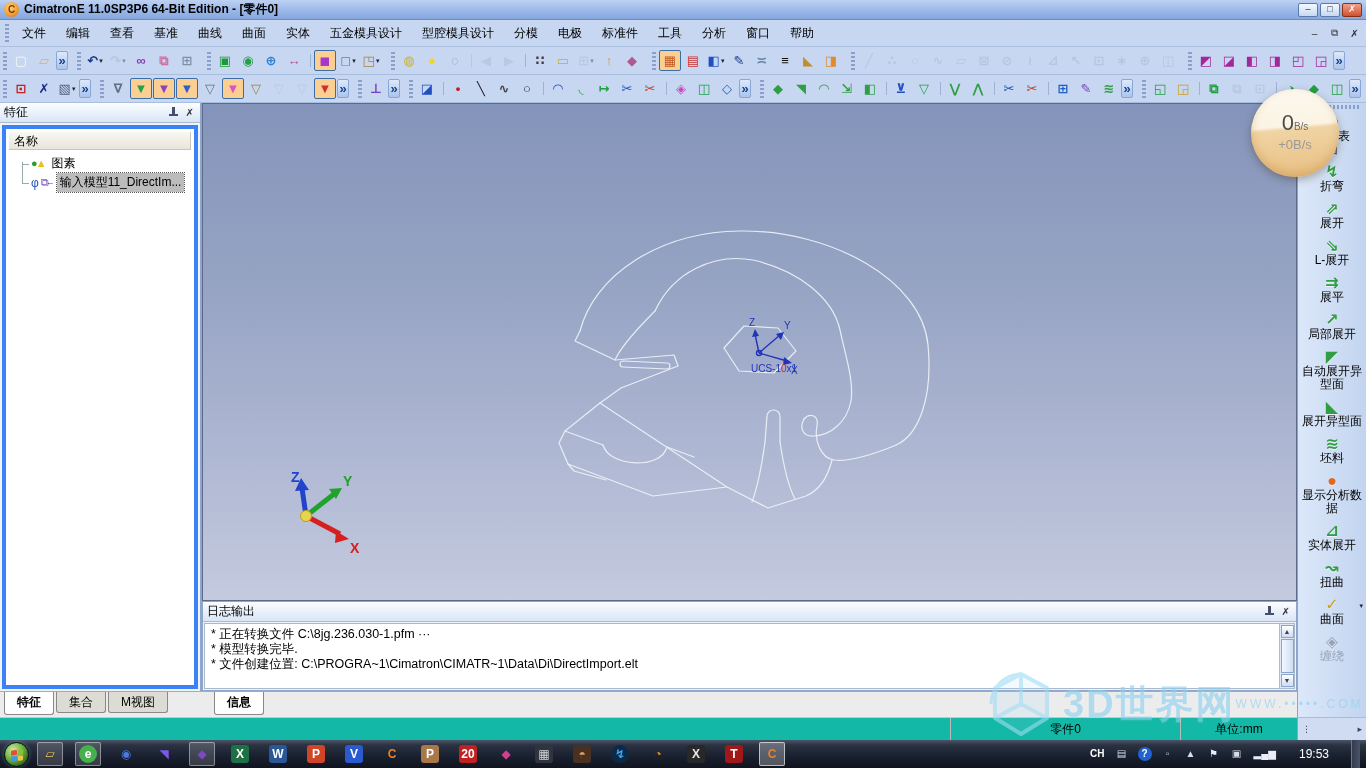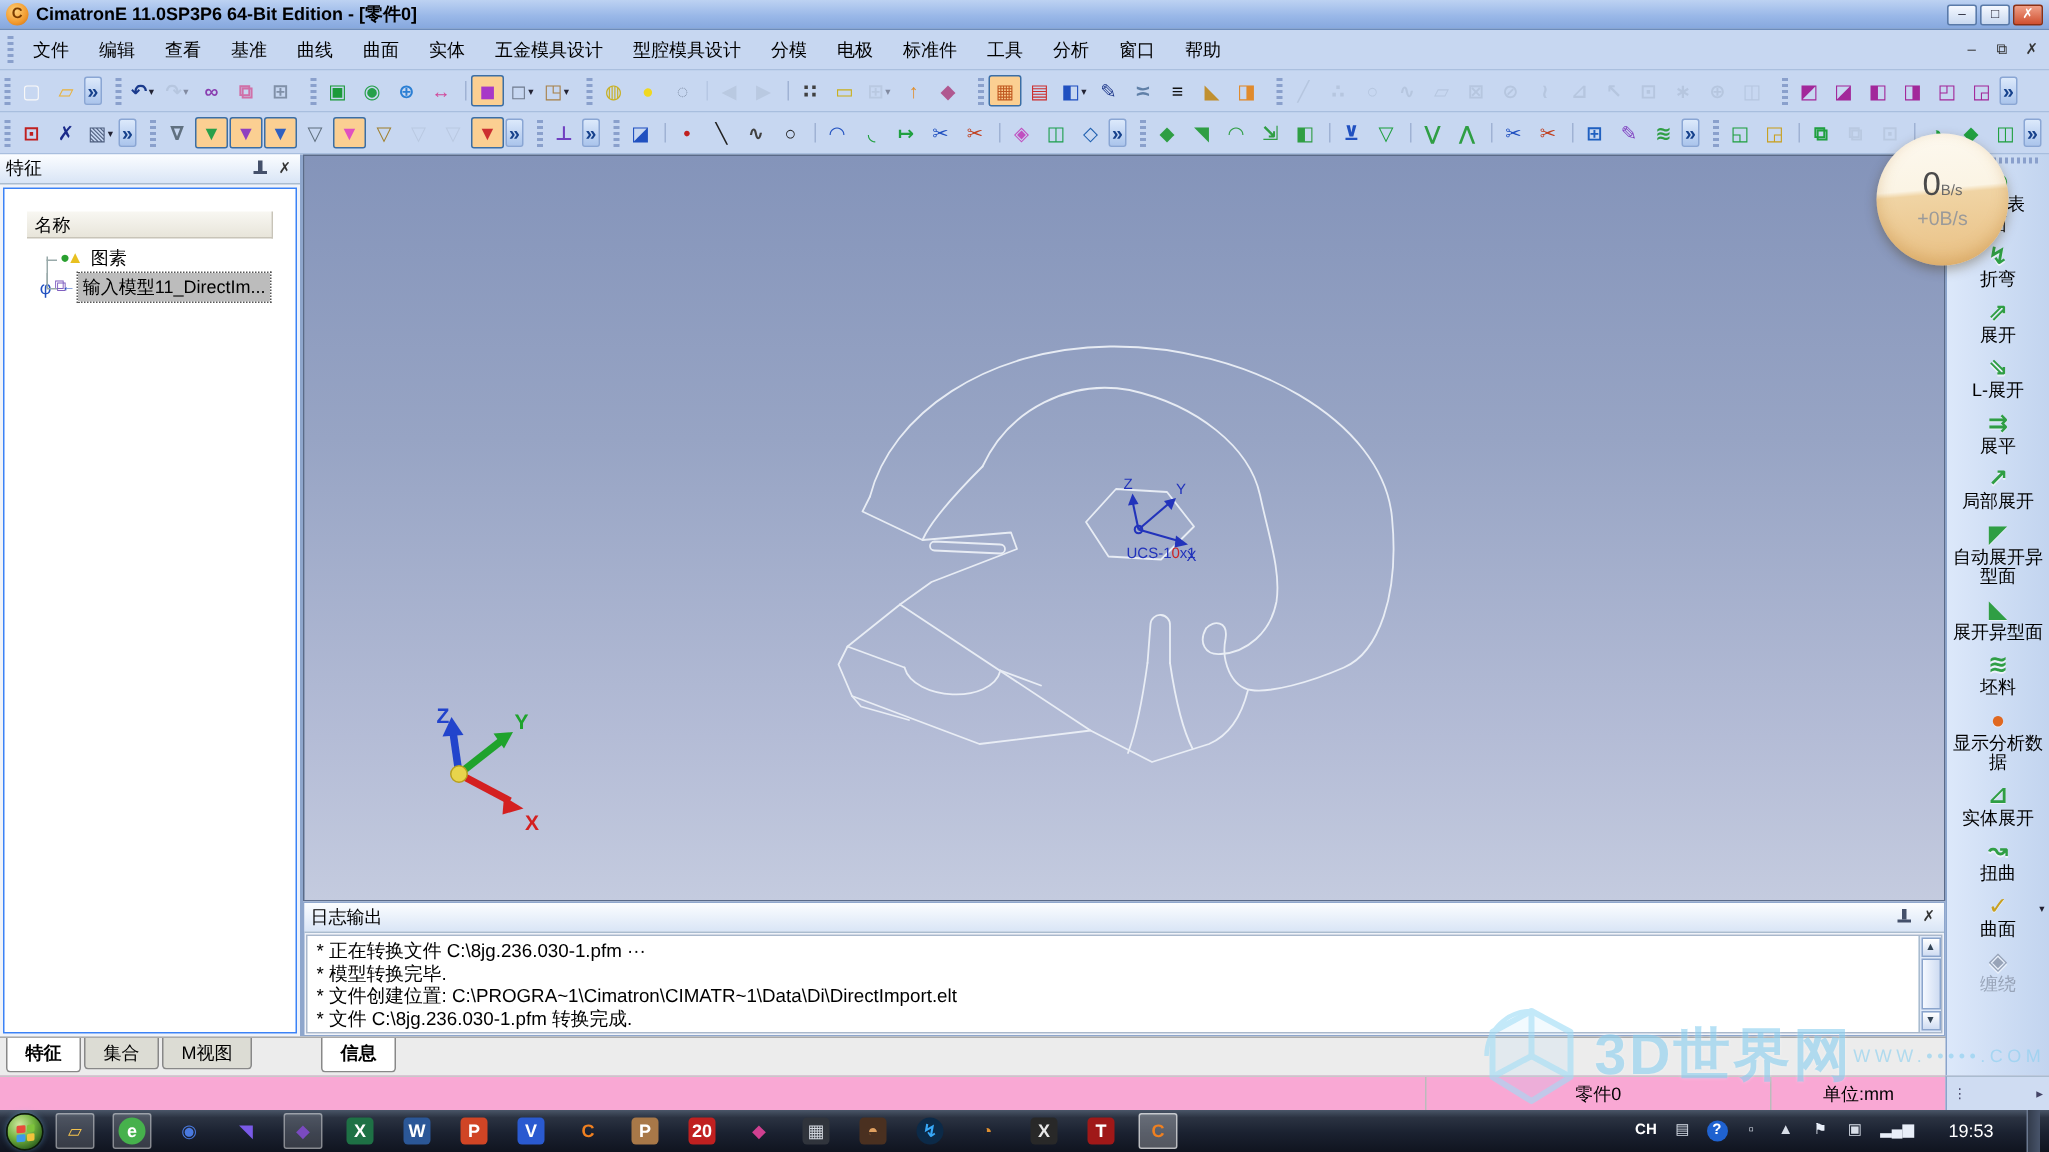--- a/index.html
+++ b/index.html
@@ -53,21 +53,21 @@
   
   #leftpanel{position:absolute;left:0;top:103px;width:202px;height:588px;background:#f0f3f9;
     border-right:2px solid #8ea6cc;display:flex;flex-direction:column;}
   .pane-hd{height:20px;background:linear-gradient(#fbfdff,#d9e5f6);border-bottom:1px solid #aabccf;
     display:flex;align-items:center;padding:0 4px;font-size:12px;}
   .pane-hd .phgrow{flex:1;}
   .pin{width:9px;height:11px;position:relative;margin-right:6px;}
   .pin::before{content:"";position:absolute;left:3px;top:0;width:3px;height:7px;background:#44506a;}
   .pin::after{content:"";position:absolute;left:0;top:7px;width:9px;height:2px;background:#44506a;}
   .xbtn{font-size:10px;color:#333;padding:0 2px;}
-  #tree-body{flex:1;background:#fff;border:1px solid #3b82f6;margin:2px;padding:15px;overflow:hidden;}
+  #tree-body{flex:1;background:#fff;border:4px solid #3b82f6;margin:2px;padding:3px;overflow:hidden;}
   .col-hd{height:18px;background:linear-gradient(#f8f7f2,#e8e5da);border-bottom:1px solid #c8c4b8;
     border-right:1px solid #c8c4b8;padding:1px 5px;font-size:12px;}
   .tree{padding:4px 2px 0 6px;}
   .tree-row{display:flex;align-items:center;height:19px;position:relative;}
   .tree-elbow{width:16px;height:100%;position:relative;}
   .tree-elbow::before{content:"";position:absolute;left:7px;top:0;bottom:50%;border-left:1px solid #9aa;}
   .tree-elbow.last::before{bottom:50%;}
   .tree-elbow::after{content:"";position:absolute;left:7px;top:50%;width:7px;border-top:1px solid #9aa;}
   .tree-elbow.first::before{top:40%;bottom:-10px;}
   .t-ico{font-size:11px;line-height:1;margin-right:2px;}
@@ -89,21 +89,21 @@
     display:flex;flex-direction:column;align-items:center;justify-content:space-between;padding:1px;}
   .sbtn{width:13px;height:13px;background:linear-gradient(#fff,#cfdcf2);border:1px solid #8aa4cc;
     font-size:7px;display:flex;align-items:center;justify-content:center;color:#345;}
   .sthumb{flex:1;width:13px;margin:1px 0;background:linear-gradient(90deg,#f4f8ff,#cfdcf2);border:1px solid #8aa4cc;}
 
   
   #tabsrow{position:absolute;left:0;top:691px;width:1366px;height:26px;background:#ececec;border-top:1px solid #aaa;}
   .btab{position:absolute;top:0;height:21px;padding:2px 12px;border:1px solid #888;border-top:none;
     border-radius:0 0 3px 3px;background:#dcdcd4;font-size:12px;}
   .btab.on{background:#fff;font-weight:bold;height:23px;}
-  #statusbar{position:absolute;left:0;top:717px;width:1366px;height:23px;background:#f9a8d4;
+  #statusbar{position:absolute;left:0;top:717px;width:1366px;height:23px;background:#14b8a6;
     border-top:1px solid #c8c8c8;display:flex;align-items:stretch;font-size:12px;}
   .st-cell{border-left:1px solid #bbb;display:flex;align-items:center;justify-content:center;}
 
   
   #sidebar{position:absolute;left:1297px;top:103px;width:69px;height:614px;
     background:linear-gradient(90deg,#dce8fa,#c2d4ef);border-left:1px solid #8aa4cc;
     display:flex;flex-direction:column;align-items:center;padding-top:2px;overflow:hidden;}
   .grip-h{width:80%;height:4px;margin-bottom:4px;
     background:repeating-linear-gradient(90deg,#8aa0cc 0 2px,rgba(0,0,0,0) 2px 4px);}
   .sb-item{width:100%;display:flex;flex-direction:column;align-items:center;margin-bottom:7px;position:relative;cursor:default;}
@@ -917,21 +917,20 @@
       <span class="phgrow"></span>
       <span class="pin"></span>
       <span class="xbtn">✗</span>
     </div>
     <div id="log-body">
       <div>
 
       <div class="log-line">* 正在转换文件 C:\8jg.236.030-1.pfm ···</div>
           <div class="log-line">* 模型转换完毕.</div>
           <div class="log-line">* 文件创建位置: C:\PROGRA~1\Cimatron\CIMATR~1\Data\Di\DirectImport.elt</div>
-          <div class="log-line">* 文件 C:\8jg.236.030-1.pfm 转换完成.</div>
         </div>
       <div class="vscroll">
         <span class="sbtn">▲</span>
         <span class="sthumb"></span>
         <span class="sbtn">▼</span>
       </div>
     </div>
   </div>
 
   <div id="tabsrow">

